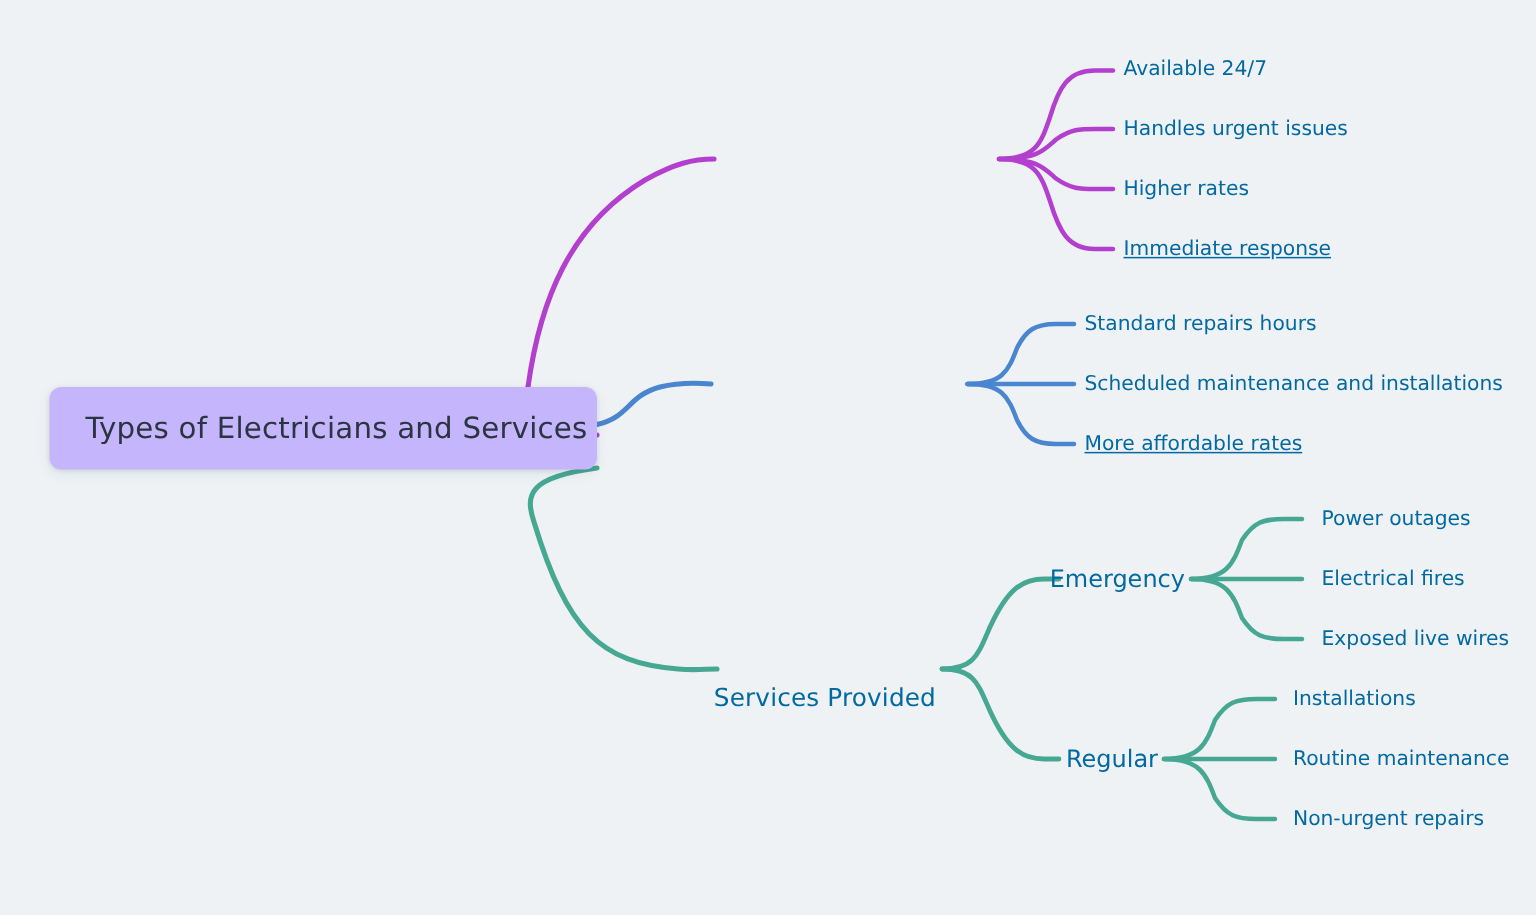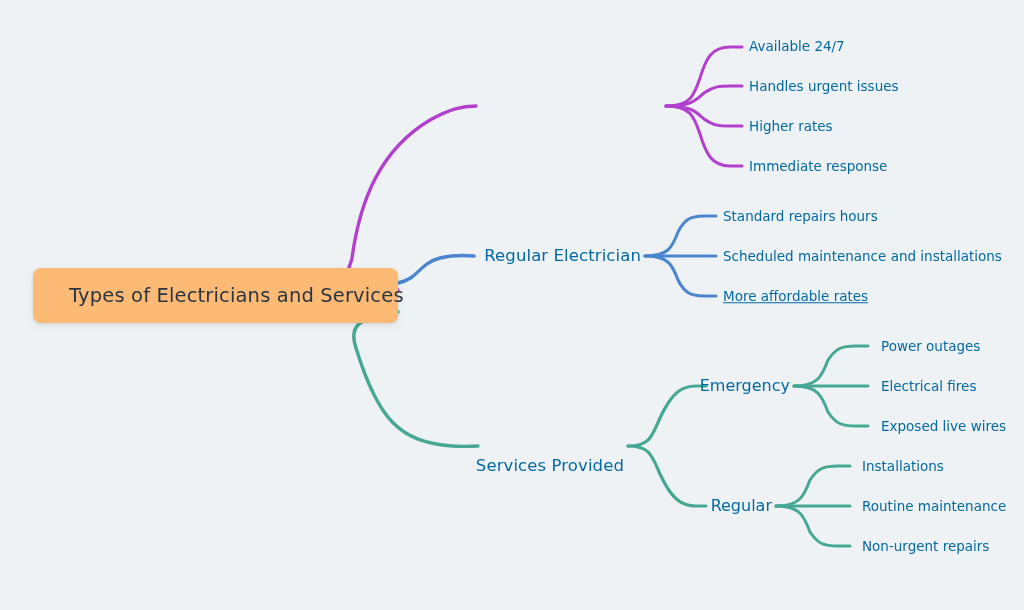--- a/index.html
+++ b/index.html
@@ -43,30 +43,30 @@
   }
   .leaf {
     font-size: 13.5px;
   }
   .anchor-right {
     transform: translate(-100%, -50%);
   }
   #root-node {
     position: absolute;
     left: 33px;
-    top: 268px;
+    top: 258px;
     width: 365px;
     height: 55px;
-    background: #fdba74;
+    background: #c4b5fd;
     border-radius: 8px;
     box-shadow: 0 1px 3px rgba(60, 72, 88, 0.13), 0 3px 9px rgba(60, 72, 88, 0.07);
     display: flex;
     align-items: center;
     box-sizing: border-box;
-    padding-left: 36px;
+    padding-left: 24px;
   }
   #root-label {
     font-size: 19.5px;
     color: #2b3441;
     letter-spacing: 0.15px;
     white-space: nowrap;
   }
 </style>
 </head>
 <body>
@@ -91,26 +91,25 @@
       <path class="link" d="M 794 386 C 818 386 822 396 828 412 C 836 424 842 426 856 426 L 868 426" stroke="#46a893" stroke-width="3"></path>
       <path class="link" d="M 776 506 C 800 506 804 496 810 480 C 818 468 824 466 838 466 L 850 466" stroke="#46a893" stroke-width="3"></path>
       <path class="link" d="M 776 506 L 850 506" stroke="#46a893" stroke-width="3"></path>
       <path class="link" d="M 776 506 C 800 506 804 516 810 532 C 818 544 824 546 838 546 L 850 546" stroke="#46a893" stroke-width="3"></path>
     </svg>
 
   <div id="root-node">
     <span id="root-label">Types of Electricians and Services</span>
   </div>
 
-    <div class="node-label level1 anchor-right" style="left: 641px; top: 256px;">Regular Electrician</div>
     <div class="node-label level1 anchor-right" style="left: 624px; top: 446px; margin-top: 20px;">Services Provided</div>
     <div class="node-label leaf" style="left: 749px; top: 47px;">Available 24/7</div>
     <div class="node-label leaf" style="left: 749px; top: 87px;">Handles urgent issues</div>
     <div class="node-label leaf" style="left: 749px; top: 127px;">Higher rates</div>
-    <div class="node-label leaf" style="left: 749px; top: 167px;">Immediate response</div>
+    <div class="node-label leaf" style="left: 749px; top: 167px; text-decoration: underline;">Immediate response</div>
     <div class="node-label leaf" style="left: 723px; top: 217px;">Standard repairs hours</div>
     <div class="node-label leaf" style="left: 723px; top: 257px;">Scheduled maintenance and installations</div>
     <div class="node-label leaf" style="left: 723px; top: 297px; text-decoration: underline;">More affordable rates</div>
     <div class="node-label level2 anchor-right" style="left: 790px; top: 386px;">Emergency</div>
     <div class="node-label level2 anchor-right" style="left: 772px; top: 506px;">Regular</div>
     <div class="node-label leaf" style="left: 881px; top: 347px;">Power outages</div>
     <div class="node-label leaf" style="left: 881px; top: 387px;">Electrical fires</div>
     <div class="node-label leaf" style="left: 881px; top: 427px;">Exposed live wires</div>
     <div class="node-label leaf" style="left: 862px; top: 467px; text-align: right;">Installations</div>
     <div class="node-label leaf" style="left: 862px; top: 507px;">Routine maintenance</div>

